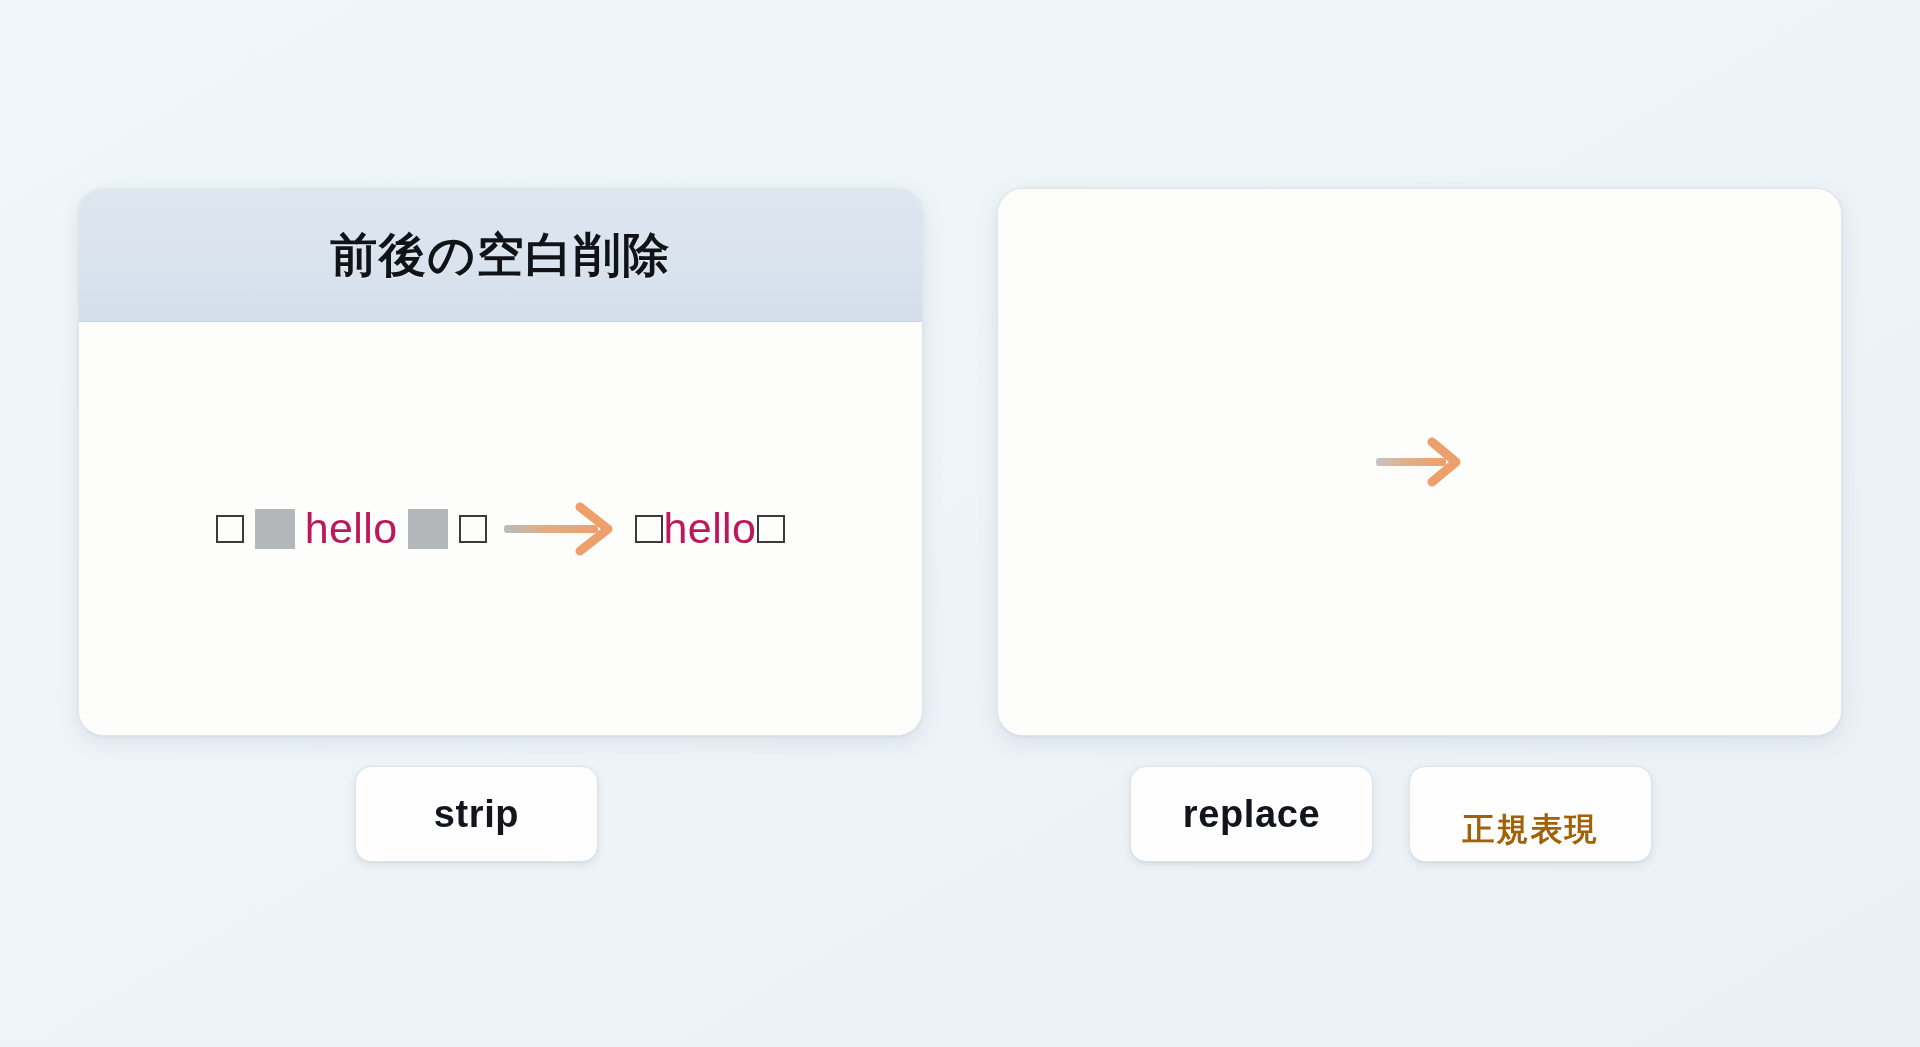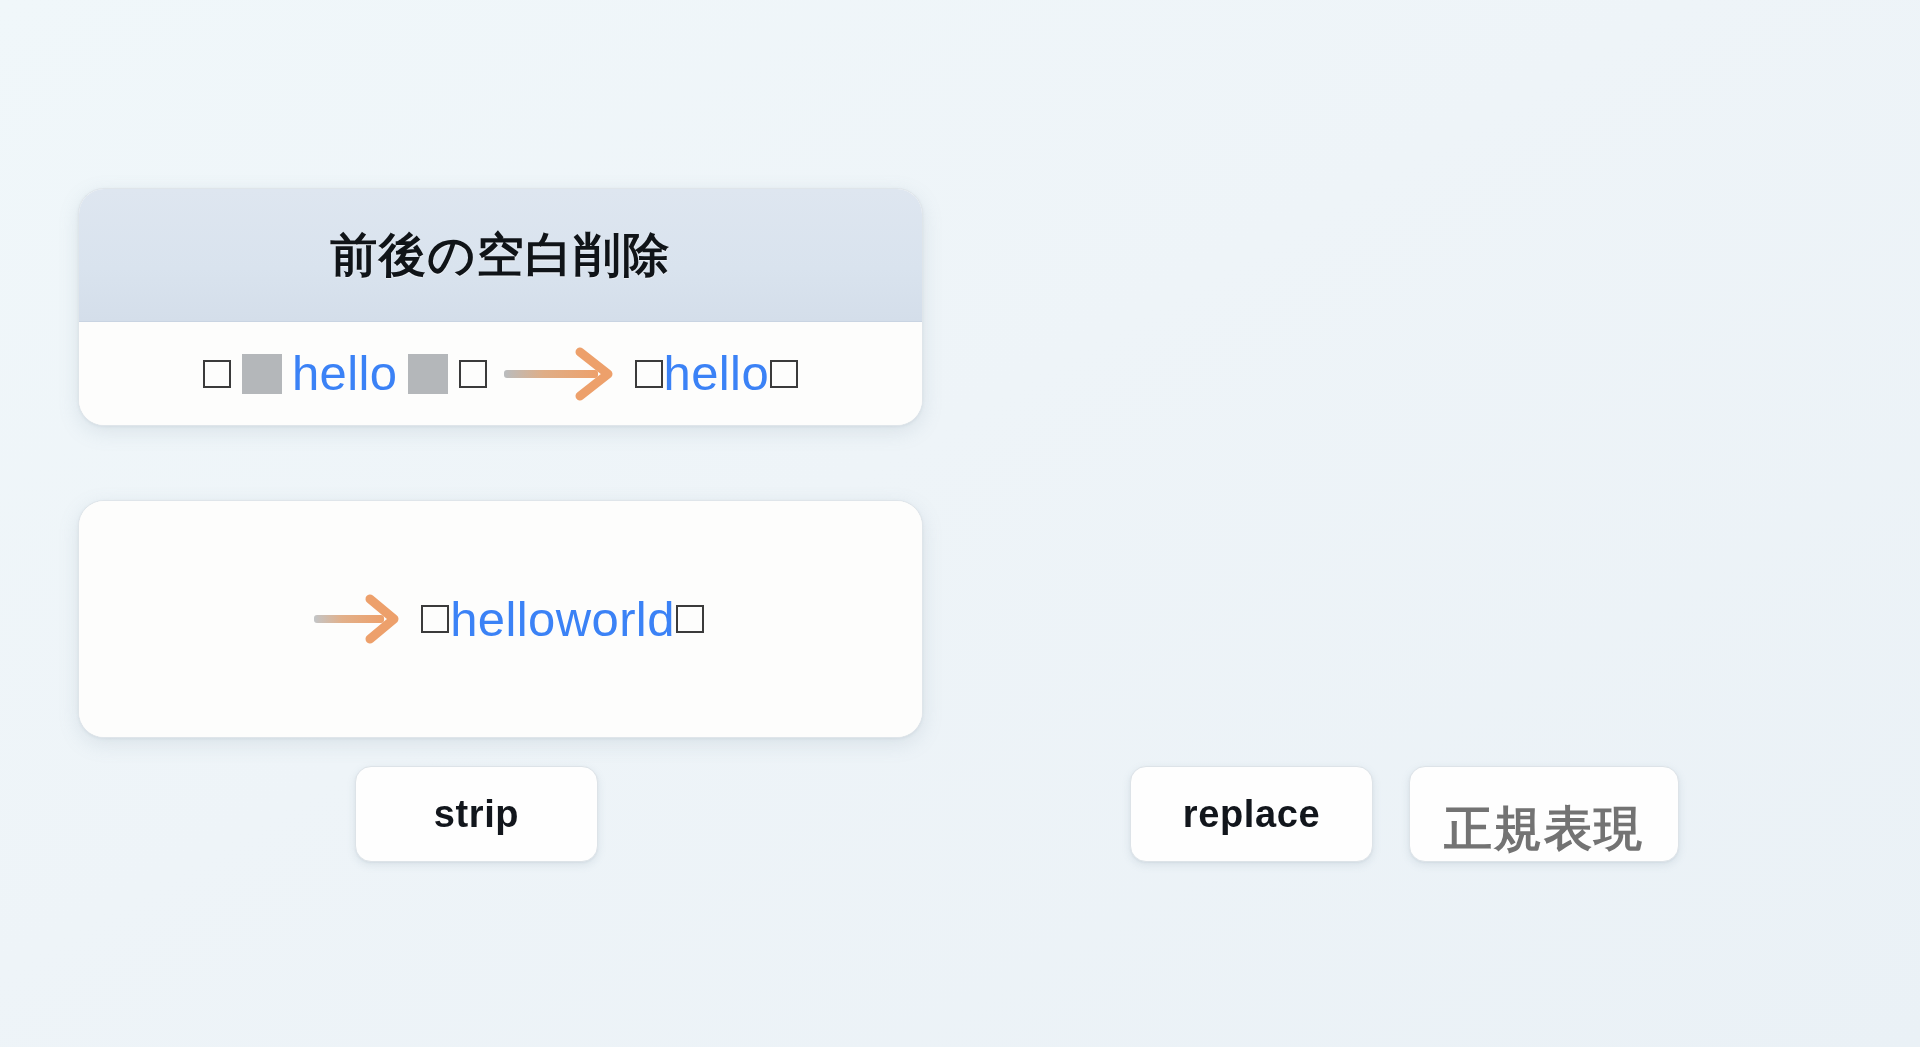--- a/index.html
+++ b/index.html
@@ -26,21 +26,20 @@
 
   
   .cards-row {
     position: absolute;
     left: 78px;
     top: 188px;
     width: 1764px;
     height: 550px;
     display: flex;
     gap: 74px;
-    flex-direction: column;
   }
 
   .card {
     width: 845px;
     height: 548px;
     background: #fdfdfc;
     border-radius: 26px;
     border: 1px solid #dfe5ea;
     box-shadow: 0 6px 20px rgba(120, 140, 160, 0.17),
                 0 1px 3px rgba(120, 140, 160, 0.12);
@@ -93,24 +92,24 @@
   
   .tok {
     font-family: "DejaVu Sans", "Liberation Sans", sans-serif;
     color: #1b1b1b;
     line-height: 1;
     display: inline-block;
   }
 
   .tok-text {
     font-family: "Liberation Sans", "DejaVu Sans", sans-serif;
-    font-size: 49px;
+    font-size: 43px;
     font-weight: 400;
     letter-spacing: 0.4px;
-    color: #3b82f6;
+    color: #be185d;
     line-height: 1;
     display: inline-block;
   }
 
   
   .tok-box {
     width: 28px;
     height: 28px;
     border: 2px solid #3b3b3b;
     background: transparent;
@@ -180,23 +179,23 @@
 
   .btn-label {
     font-size: 38px;
     font-weight: 700;
     color: #12161c;
     letter-spacing: 0.6px;
     line-height: 1;
   }
 
   .btn-label-jp {
-    font-size: 48px;
+    font-size: 32px;
     font-weight: 700;
-    color: #737373;
+    color: #a16207;
     letter-spacing: 2px;
     line-height: 1;
     margin-top: 29px;
   }
 
   .btn-strip   { min-width: 243px; align-items: center; }
   .btn-replace { min-width: 243px; }
   .btn-regex   { min-width: 243px; }
 </style>
 </head>
@@ -261,25 +260,20 @@
                   <stop offset="0" stop-color="#c2c5c7"></stop>
                   <stop offset="0.40" stop-color="#e2b08a"></stop>
                   <stop offset="1" stop-color="#eda06b"></stop>
                 </linearGradient>
               </defs>
               <rect x="2" y="25" width="70" height="8" rx="3" fill="url(#ag2)"></rect>
               <path d="M58 9 L82 29 L58 49" fill="none" stroke="#eda06b" stroke-width="9" stroke-linecap="round" stroke-linejoin="round"></path>
             </svg>
           </div>
 
-          <div class="expr-side">
-            <span class="tok tok-box"></span>
-            <span class="tok-text">helloworld</span>
-            <span class="tok tok-box"></span>
-          </div>
 
         </div>
       </div>
     </div>
 
   </div>
 
   <div class="btn-row btn-row-left">
     <div class="btn btn-strip">
       <span class="btn-label">strip</span>

